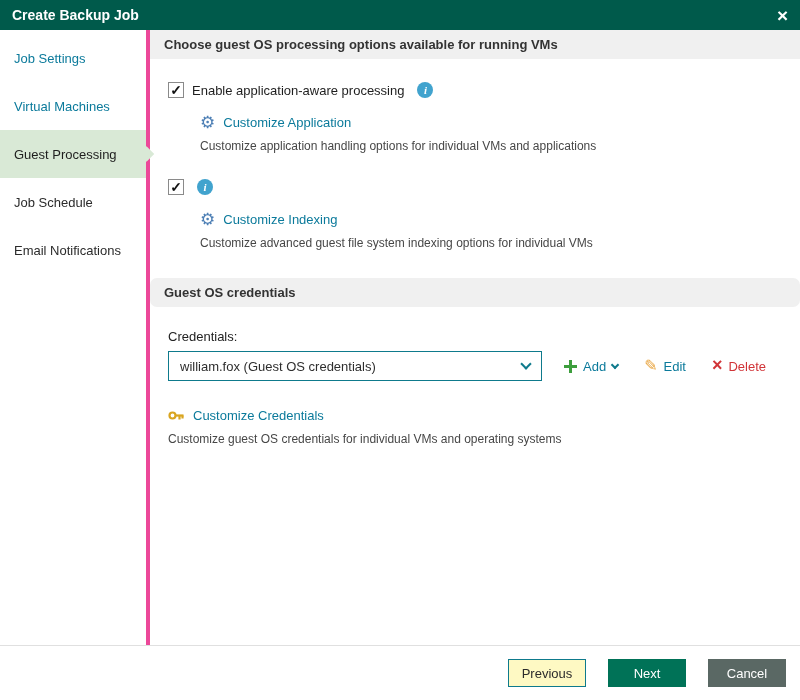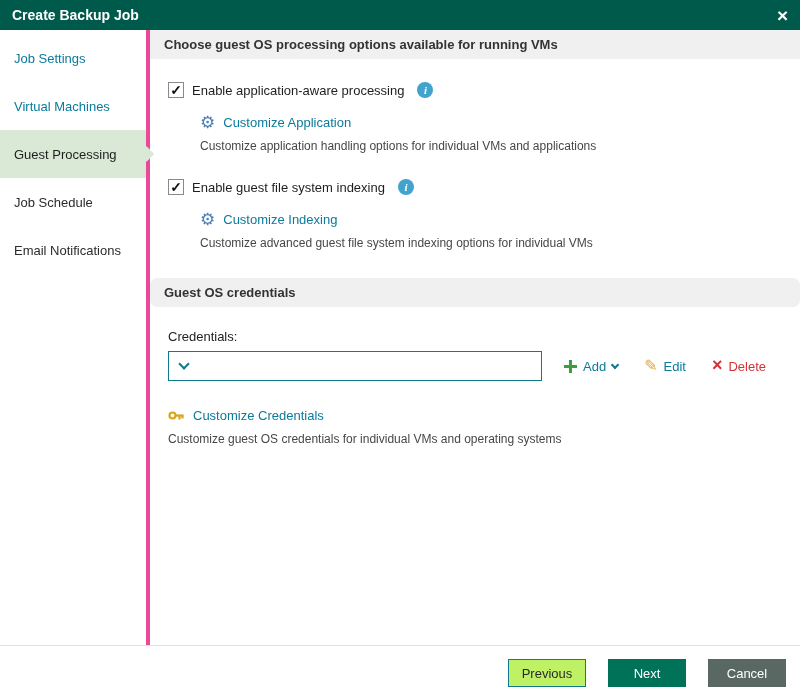--- a/index.html
+++ b/index.html
@@ -78,21 +78,21 @@
   
   .footer {
     height:55px; flex:0 0 55px; border-top:1px solid #e0e0e0; background:#fff;
     display:flex; align-items:center; justify-content:flex-end; gap:22px; padding-right:14px;
   }
   .btn {
     min-width:78px; height:28px; padding:0 12px; font-size:13px;
     font-family:"Liberation Sans", sans-serif;
     display:inline-flex; align-items:center; justify-content:center; cursor:pointer;
   }
-  .btn.prev { background:#bef264; border:1px solid var(--select-border,#0E7A8C); color:#2b2b2b; }
+  .btn.prev { background:#fef9c3; border:1px solid var(--select-border,#0E7A8C); color:#2b2b2b; }
   .btn.next { background:var(--next-btn,#007257); border:1px solid var(--next-btn,#007257); color:#fff; }
   .btn.cancel { background:var(--cancel-btn,#5A6864); border:1px solid var(--cancel-btn,#5A6864); color:#fff; }
 </style>
 </head>
 <body>
 
 <div class="window">
 
   <div class="titlebar">
     <span class="title">Create Backup Job</span>
@@ -126,40 +126,40 @@
         <div class="sub-link">
           <span class="gear">⚙</span>
           <span class="link-text">Customize Application</span>
         </div>
         <div class="caption">Customize application handling options for individual VMs and applications</div>
 
         <div class="check-row second">
           <span class="checkbox">
             <span class="checkmark">✓</span>
           </span>
-          <span class="cb-label">Enable guest file system indexing</span>
           <span class="info">i</span>
         </div>
 
         <div class="sub-link">
           <span class="gear">⚙</span>
           <span class="link-text">Customize Indexing</span>
         </div>
         <div class="caption">Customize advanced guest file system indexing options for individual VMs</div>
 
       </div>
 
       <div class="band band2">Guest OS credentials</div>
 
       <div class="pad">
 
         <div class="cred-label">Credentials:</div>
 
         <div class="cred-row">
           <div class="select">
+            <span class="select-value">william.fox (Guest OS credentials)</span>
             <span class="chev"></span>
           </div>
           <div class="actions">
             <div class="action">
               <svg class="plus-icon" width="13" height="13" viewBox="0 0 13 13">
                 <rect x="5" y="0" width="3" height="13"></rect>
                 <rect x="0" y="5" width="13" height="3"></rect>
               </svg>
               <span>Add</span>
               <span class="chev small"></span>

